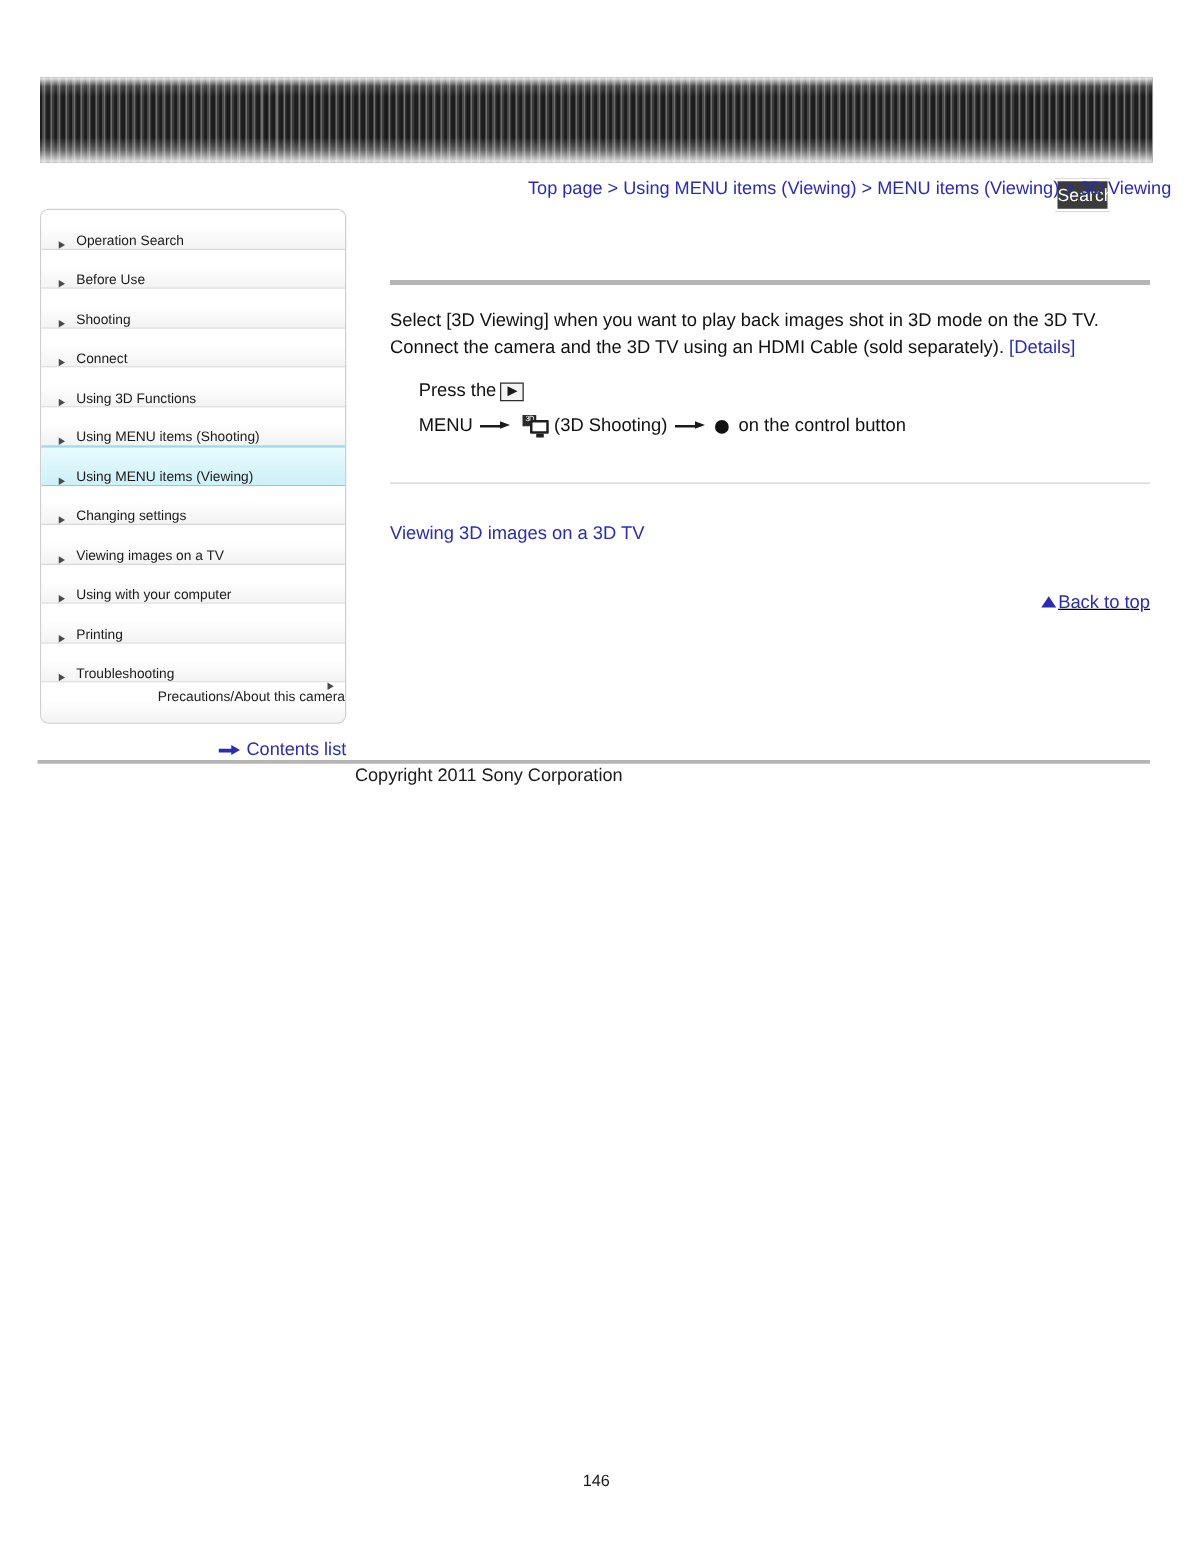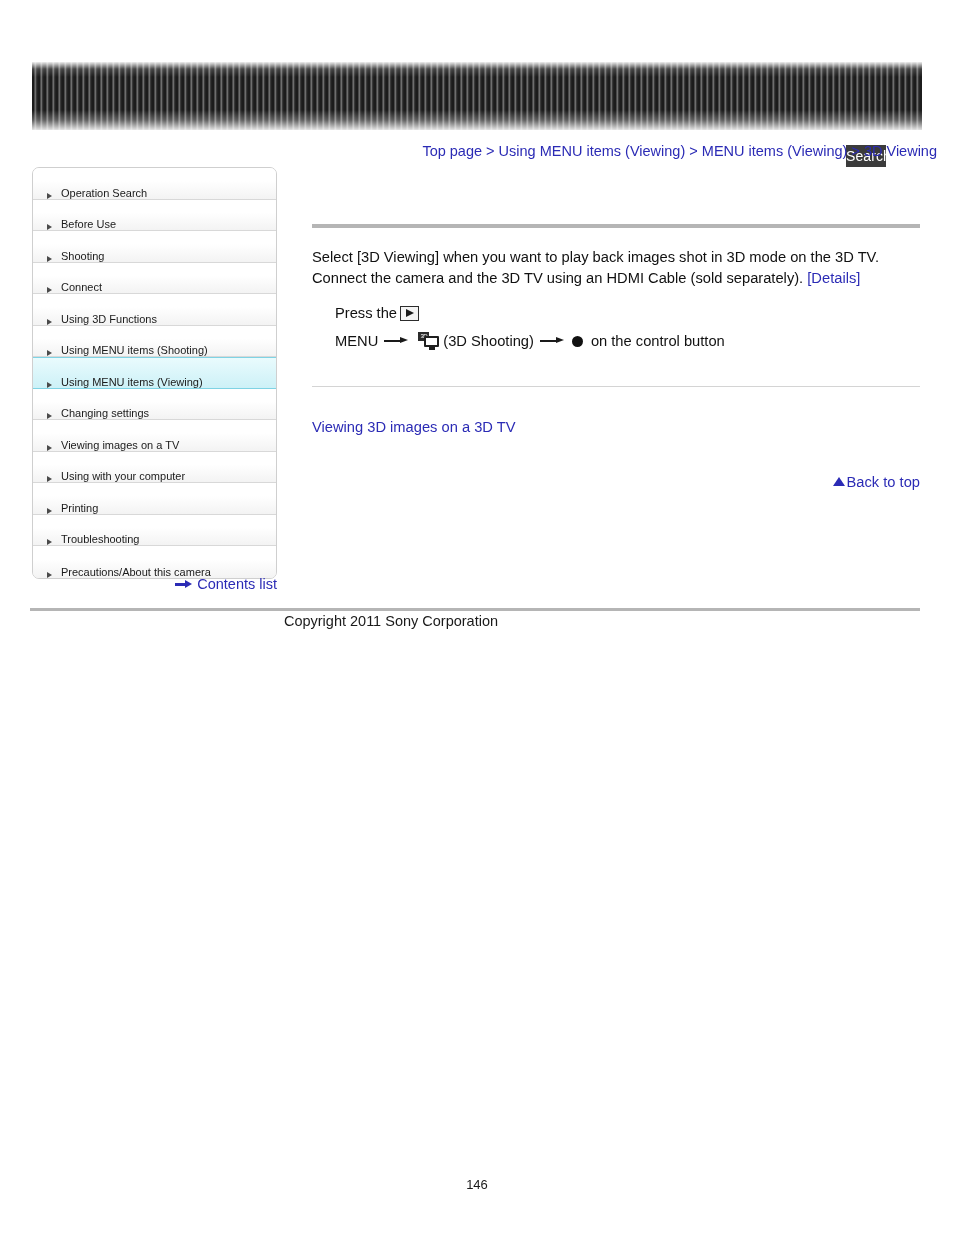--- a/index.html
+++ b/index.html
@@ -88,42 +88,42 @@
     height: 31.5px;
     box-sizing: border-box;
     display: flex;
     align-items: flex-end;
     padding-left: 14px;
     font-size: 11px;
     color: #1a1a1a;
     background: linear-gradient(to bottom, #ffffff 0%, #ffffff 42%, #f3f3f3 100%);
     border-bottom: 1px solid #d8d8d8;
   }
-  .nav-item:last-child { border-bottom: none; }
+  .nav-item:last-child { border-bottom: none; flex-direction: column; }
   .nav-item.active {
     background: linear-gradient(to bottom, #e9fbfd 0%, #cdf1f7 100%);
     border-top: 1px solid #7fd3e4;
     border-bottom: 1px solid #7fd3e4;
   }
   .nav-bullet {
     width: 0;
     height: 0;
     border-left: 5px solid #4a4a4a;
     border-top: 3.5px solid transparent;
     border-bottom: 3.5px solid transparent;
     margin-right: 9px;
     flex: 0 0 auto;
   }
   .nav-label { white-space: nowrap; }
 
   
   .contents-row {
     position: absolute;
     left: 32px;
-    top: 576px;
+    top: 592px;
     width: 245px;
     display: flex;
     justify-content: flex-end;
     align-items: center;
   }
   .arrow-right {
     position: relative;
     width: 17px;
     height: 9px;
     margin-right: 5px;
@@ -297,20 +297,21 @@
   .section-link a {
     color: #2b2bb5;
     text-decoration: none;
   }
 
   .back-to-top {
     margin-top: 39px;
     display: flex;
     justify-content: flex-end;
     align-items: center;
+    text-decoration: underline;
   }
   .tri-up {
     width: 0; height: 0;
     border-left: 6px solid transparent;
     border-right: 6px solid transparent;
     border-bottom: 9px solid #2b2bb5;
     margin-right: 2px;
     flex: 0 0 auto;
   }
   .back-to-top a {

